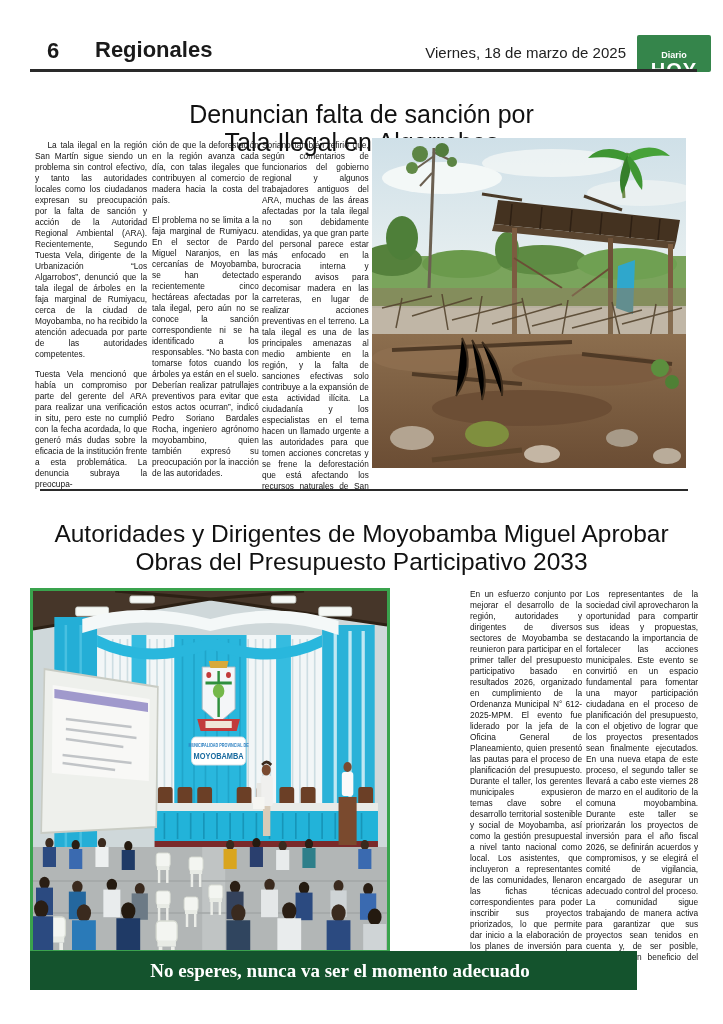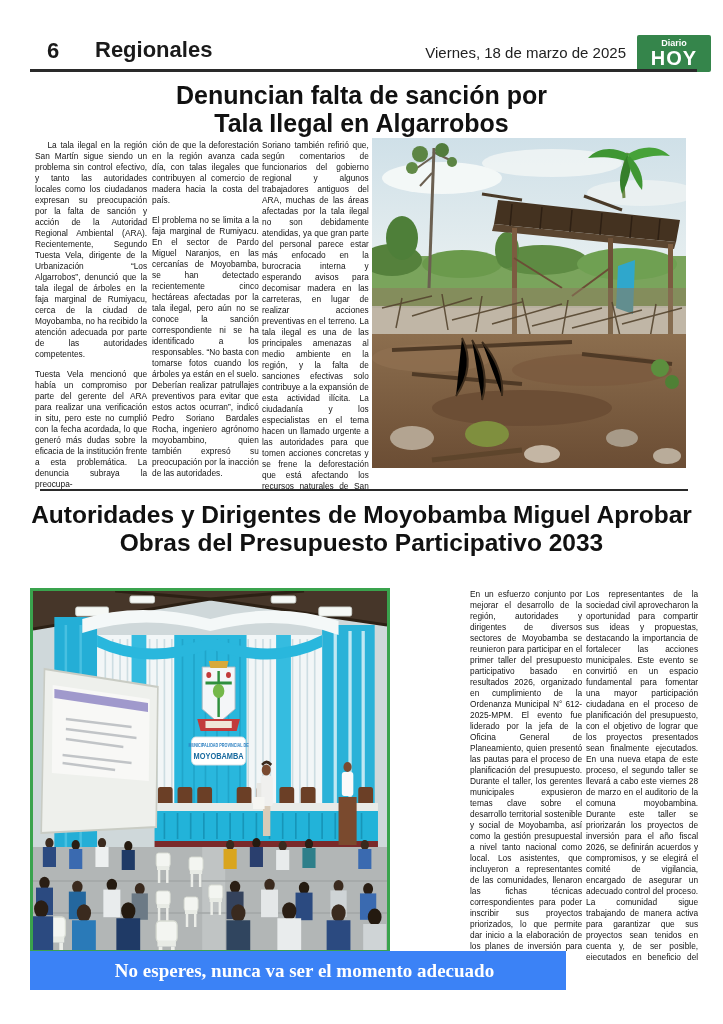--- a/index.html
+++ b/index.html
@@ -6,27 +6,27 @@
   html,body { background:#ffffff; }
   .page { position:relative; width:723px; height:1024px; margin:0 auto; background:#fff;
           font-family:"Liberation Sans", sans-serif; overflow:hidden; }
 
   
   .page-number  { position:absolute; left:47px;  top:38px; font-size:22px; font-weight:bold; color:#1a1a1a; }
   .section-title{ position:absolute; left:95px;  top:37px; font-size:22px; font-weight:bold; color:#1a1a1a; }
   .issue-date   { position:absolute; right:97px; top:44px; font-size:15px; color:#222; }
   .logo { position:absolute; left:637px; top:35px; width:74px; height:37px; background:#35854b;
           color:#fff; text-align:center; border-radius:2px; }
-  .logo-top  { display:block; font-size:9px;  font-weight:bold; line-height:10px; padding-top:3px; }
+  .logo-top  { display:block; font-size:9px;  font-weight:bold; line-height:10px; padding-top:15px; }
   .logo-main { display:block; font-size:20px; font-weight:bold; line-height:21px; letter-spacing:1px; }
   .header-rule { position:absolute; left:30px; top:69px; width:667px; height:3px; background:#2a2a2a; }
 
   
-  .headline { position:absolute; left:30px; width:663px; text-align:center; font-weight:bold;
-              color:#111; font-size:25px; line-height:28px; }
+  .headline { position:absolute; left:30px; width:663px; text-align:center; font-weight:normal;
+              color:#111; font-size:25px; line-height:28px;margin-top:19px; }
   .headline-1 { top:81px; }
   .headline-2 { top:501px; font-size:24.5px; }
 
   
   .body-col { position:absolute; font-size:9.4px; line-height:11px; text-align:justify;
               color:#141414; transform:scaleX(0.89); transform-origin:0 0; overflow:hidden; }
   .body-col p { margin:0 0 9px 0; }
   .lead { text-indent:14px; }
   .col-1 { left:35px;  top:139px; width:126px; height:352px; }
   .col-2 { left:152px; top:139px; width:120px; height:352px; }
@@ -36,21 +36,21 @@
 
   
   .photo1 { position:absolute; left:372px; top:138px; width:314px; height:330px; }
   .photo2 { position:absolute; left:30px;  top:588px; width:360px; height:365px;
             border:3px solid #3aa34d; background:#cfd8da; }
   .photo1 svg, .photo2 svg { display:block; width:100%; height:100%; }
 
   .separator-rule { position:absolute; left:40px; top:489px; width:648px; height:2px; background:#2a2a2a; }
 
   
-  .banner { position:absolute; left:30px; top:951px; width:536px; height:39px; background:#3b82f6;
+  .banner { position:absolute; left:30px; top:951px; width:607px; height:39px; background:#14532d;
             color:#fff; font-family:"Liberation Serif", serif; font-weight:bold; font-size:19px;
             text-align:center; line-height:39px;padding-left:13px; }
 </style>
 </head>
 <body>
 
 <div class="page">
 
   <div class="page-number">6</div>
   <div class="section-title">Regionales</div>

